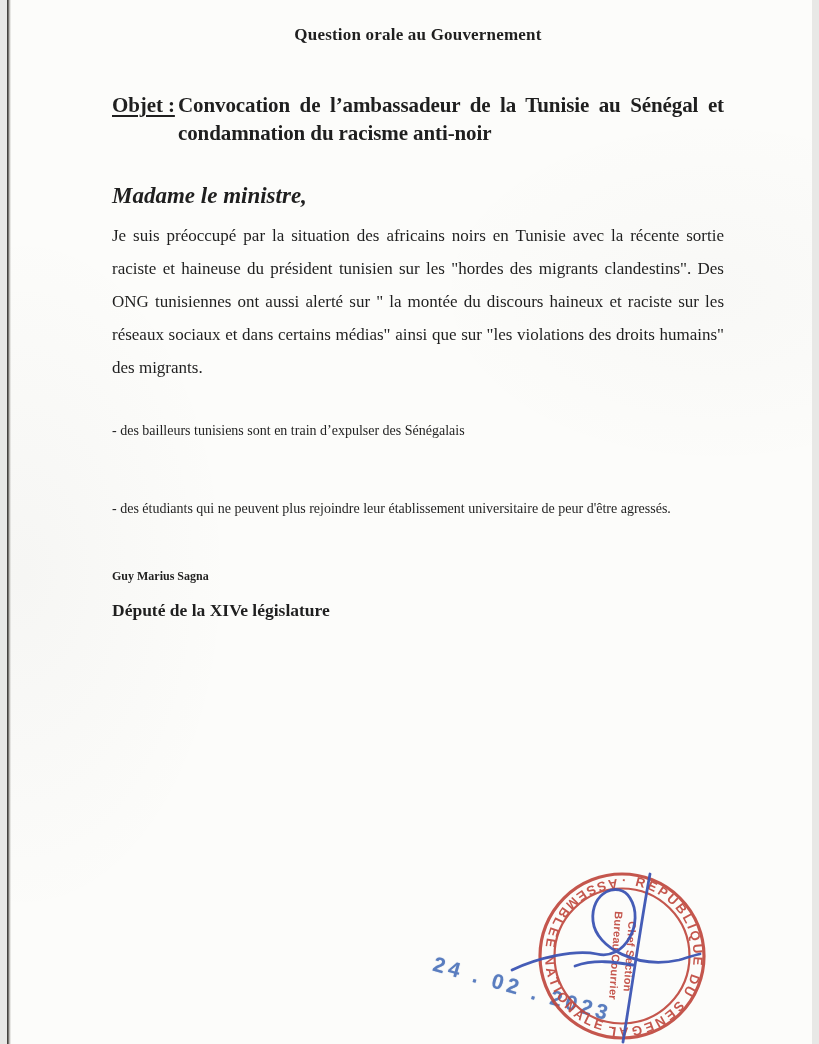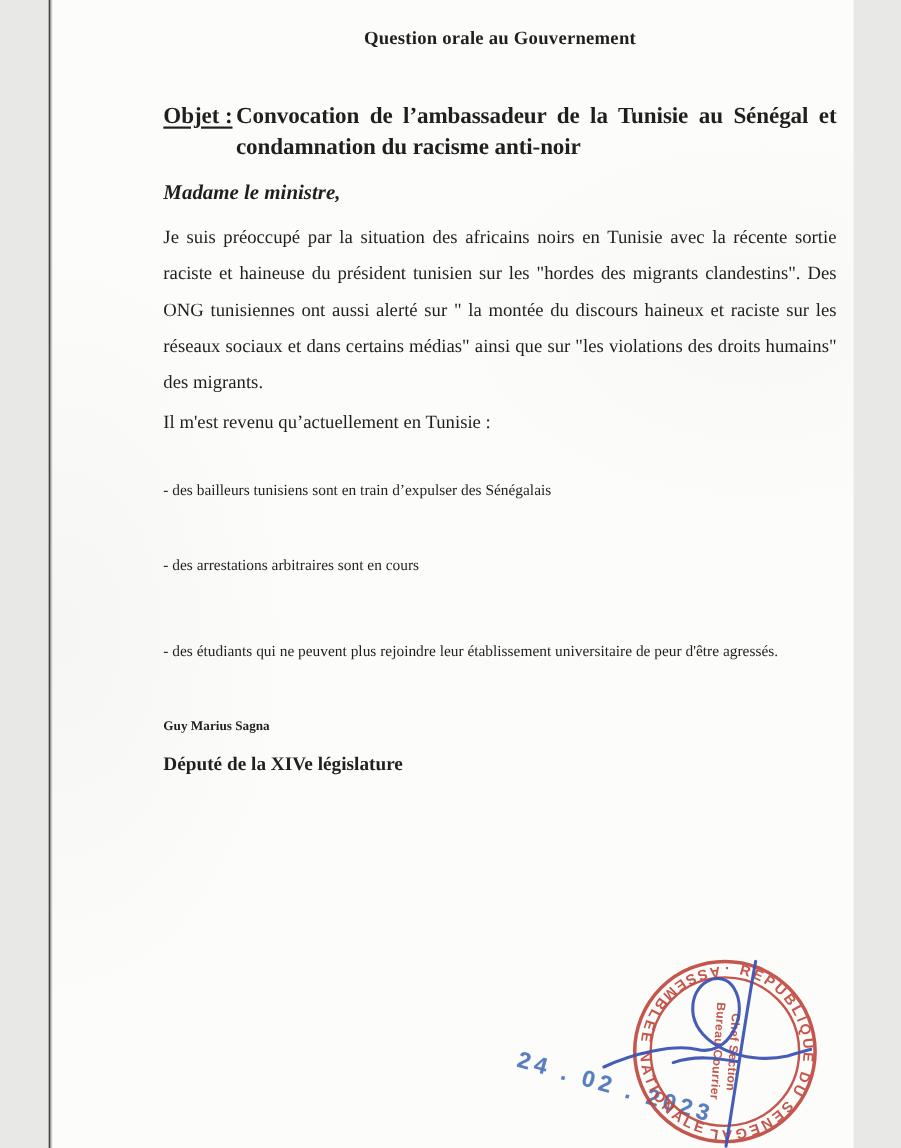--- a/index.html
+++ b/index.html
@@ -1,18 +1,18 @@
 <!DOCTYPE html>
 <html><head>
 <meta charset="utf-8">
 <style>
   html, body { margin: 0; padding: 0; background: #e8e8e6; }
   .page {
     position: relative;
-    width: 732px;
+    width: 805px;
     height: 1044px;
     margin: 0 auto;
     overflow: hidden;
     background:
       radial-gradient(ellipse 420px 260px at 88% 28%, rgba(60,60,55,0.02), transparent 70%),
       radial-gradient(ellipse 300px 500px at 2% 55%, rgba(60,60,55,0.03), transparent 70%),
       #fcfcfa;
     font-family: "Liberation Serif", "DejaVu Serif", serif;
     color: #1f1f1f;
   }
@@ -44,24 +44,24 @@
     text-align: justify;
     letter-spacing: -0.1px;
   }
   .objet-label {
     position: absolute;
     left: 0; top: 0;
     text-decoration: underline;
     text-underline-offset: 3px;
   }
   .salutation {
-    margin-top: 18px;
+    margin-top: 38px;
     font-weight: bold;
     font-style: italic;
-    font-size: 19px;
+    font-size: 23px;
     line-height: 21px;
   }
   .para-intro {
     margin-top: 13px;
     font-size: 17px;
     line-height: 33px;
     text-align: justify;
   }
   .lead-in {
     margin-top: 3px;
@@ -148,24 +148,22 @@
 
     <div class="objet">
       <span class="objet-label">Objet :</span>
       <span class="objet-text">Convocation de l’ambassadeur de la Tunisie au Sénégal et condamnation du racisme anti-noir</span>
     </div>
 
     <div class="salutation">Madame le ministre,</div>
 
     <div class="para-intro">Je suis préoccupé par la situation des africains noirs en Tunisie avec la récente sortie raciste et haineuse du président tunisien sur les "hordes des migrants clandestins". Des ONG tunisiennes ont aussi alerté sur " la montée du discours haineux et raciste sur les réseaux sociaux et dans certains médias" ainsi que sur "les violations des droits humains" des migrants.</div>
 
-    <div class="lead-in">Il m'est revenu qu’actuellement en Tunisie :</div>
 
     <div class="list-item li-0">- des bailleurs tunisiens sont en train d’expulser des Sénégalais</div>
-    <div class="list-item li-2">- des arrestations arbitraires sont en cours</div>
     <div class="list-item li-3">- des étudiants qui ne peuvent plus rejoindre leur établissement universitaire de peur d'être agressés.</div>
 
 
     <div class="sig-name">Guy Marius Sagna</div>
     <div class="sig-role">Député de la XIVe législature</div>
 
   </div>
 
   <div class="date-stamp">24 . 02 . 2023</div>
 

